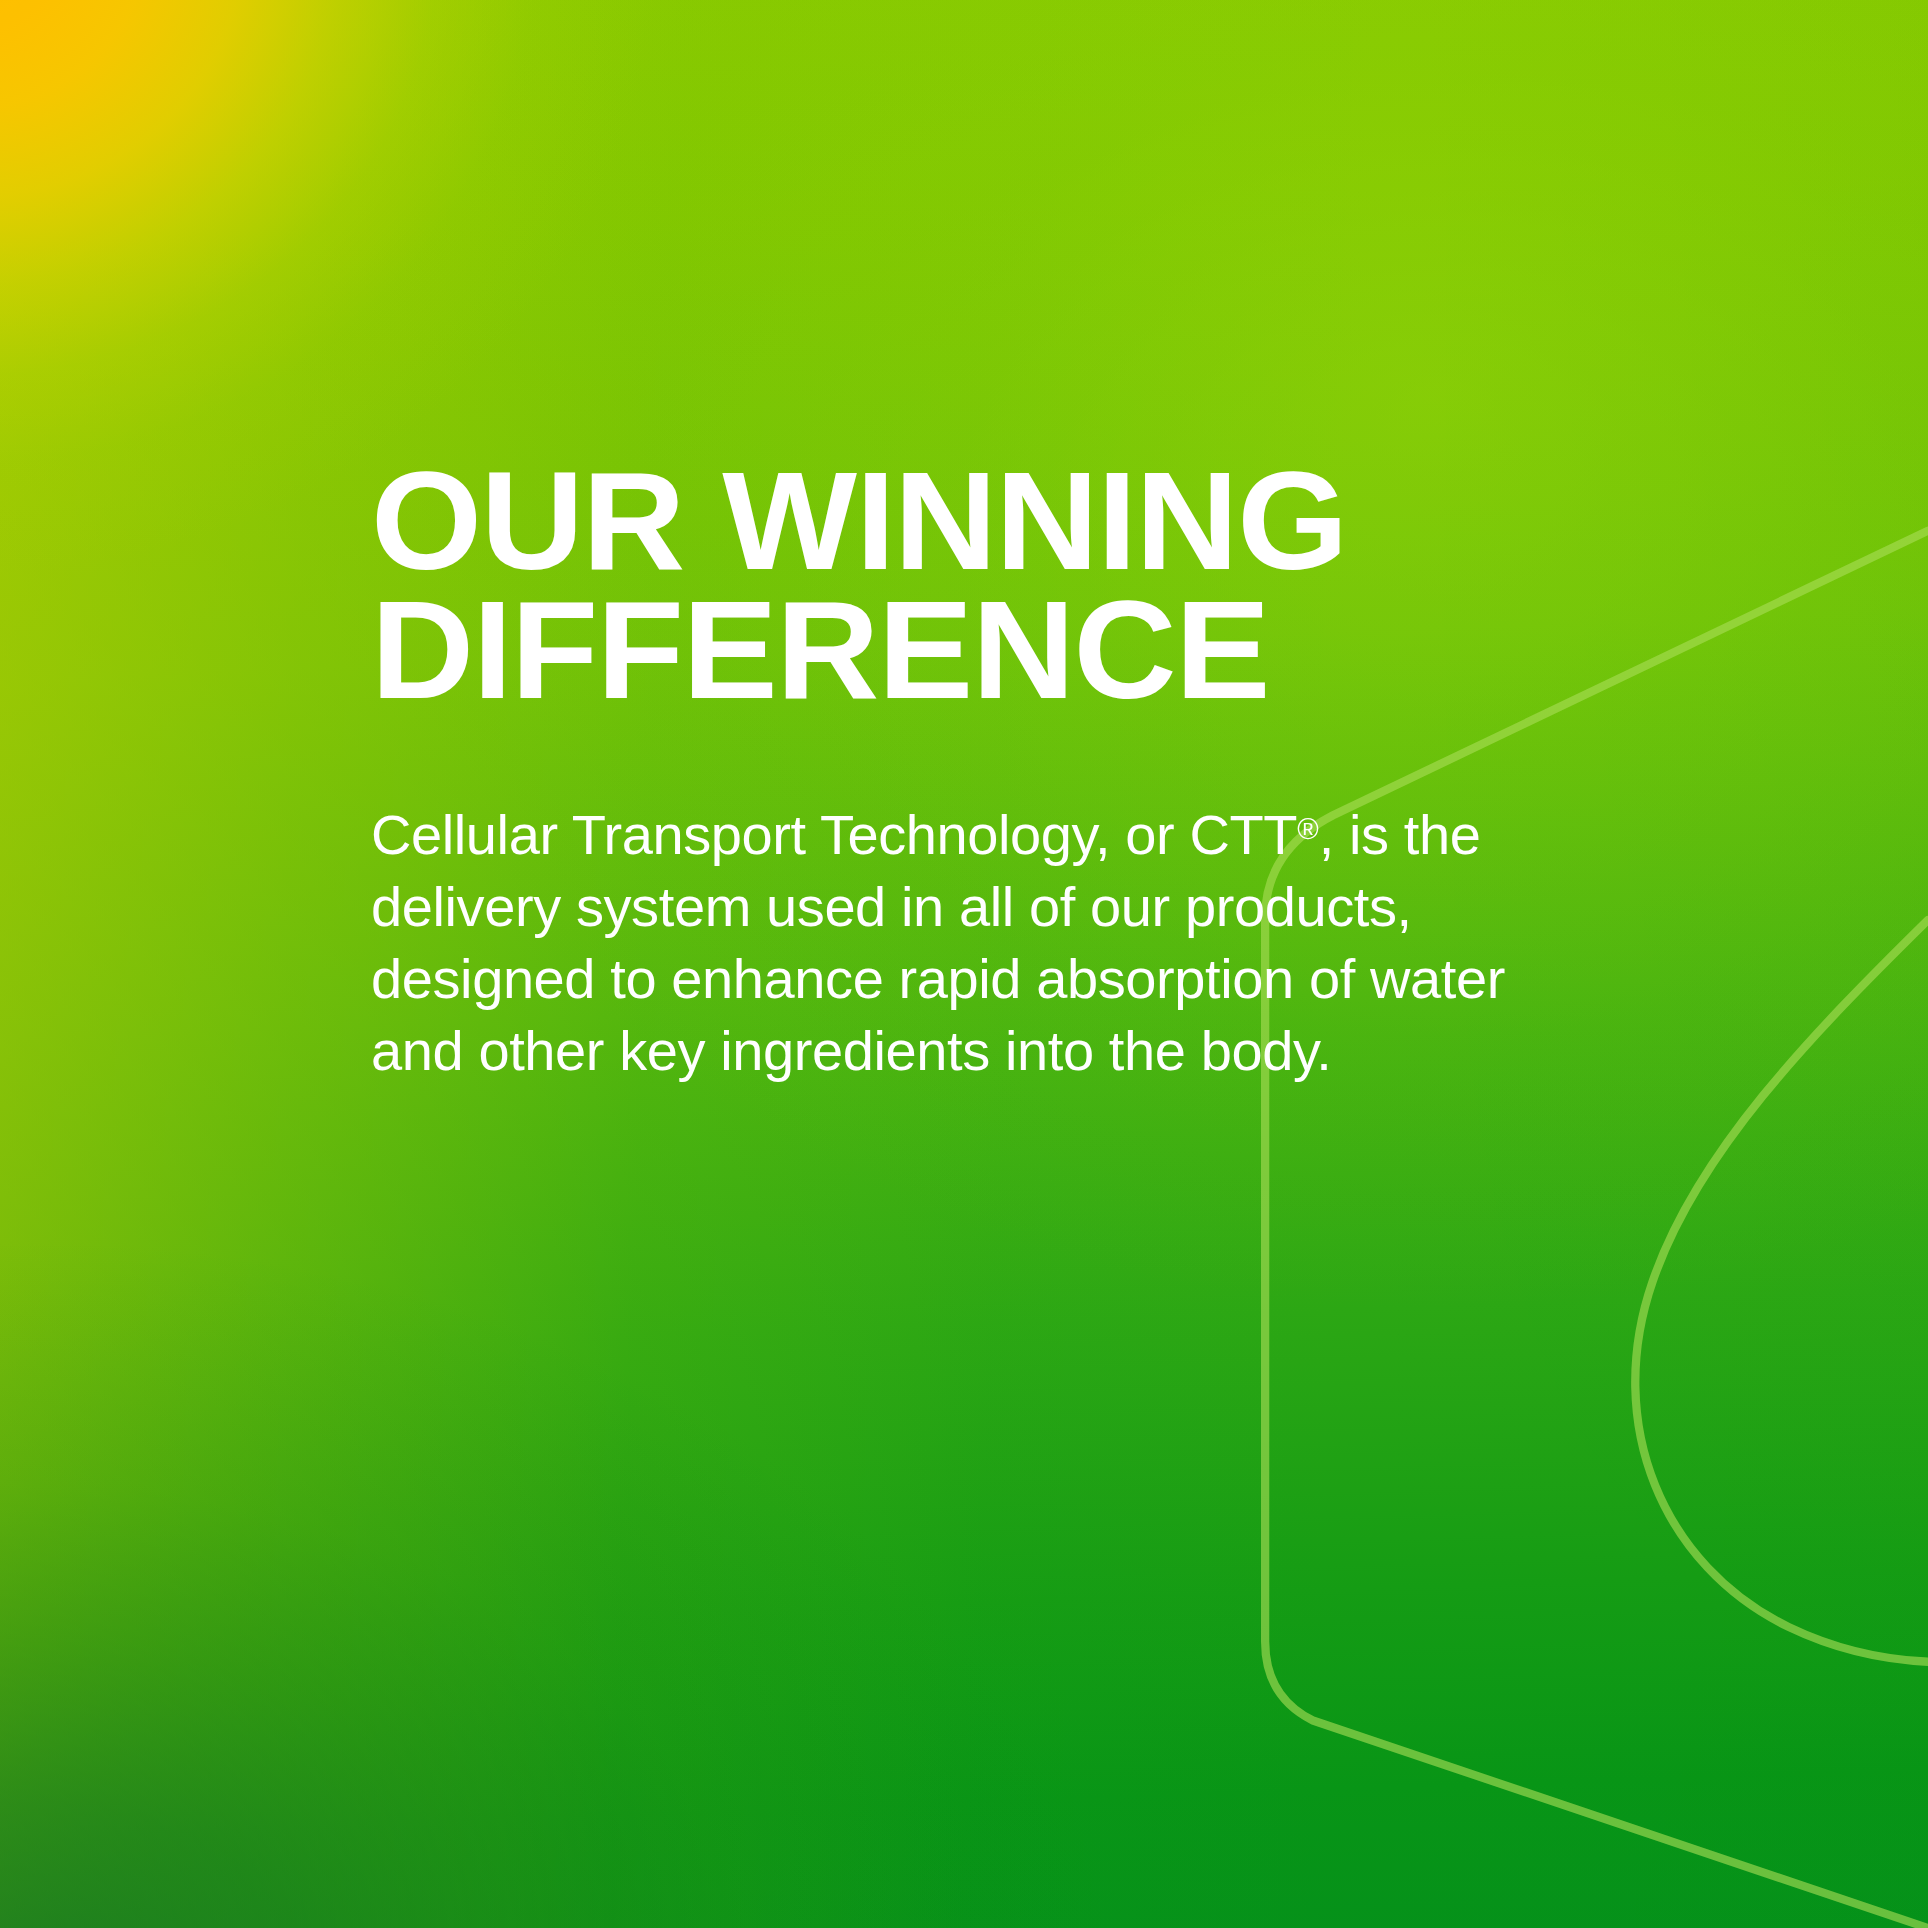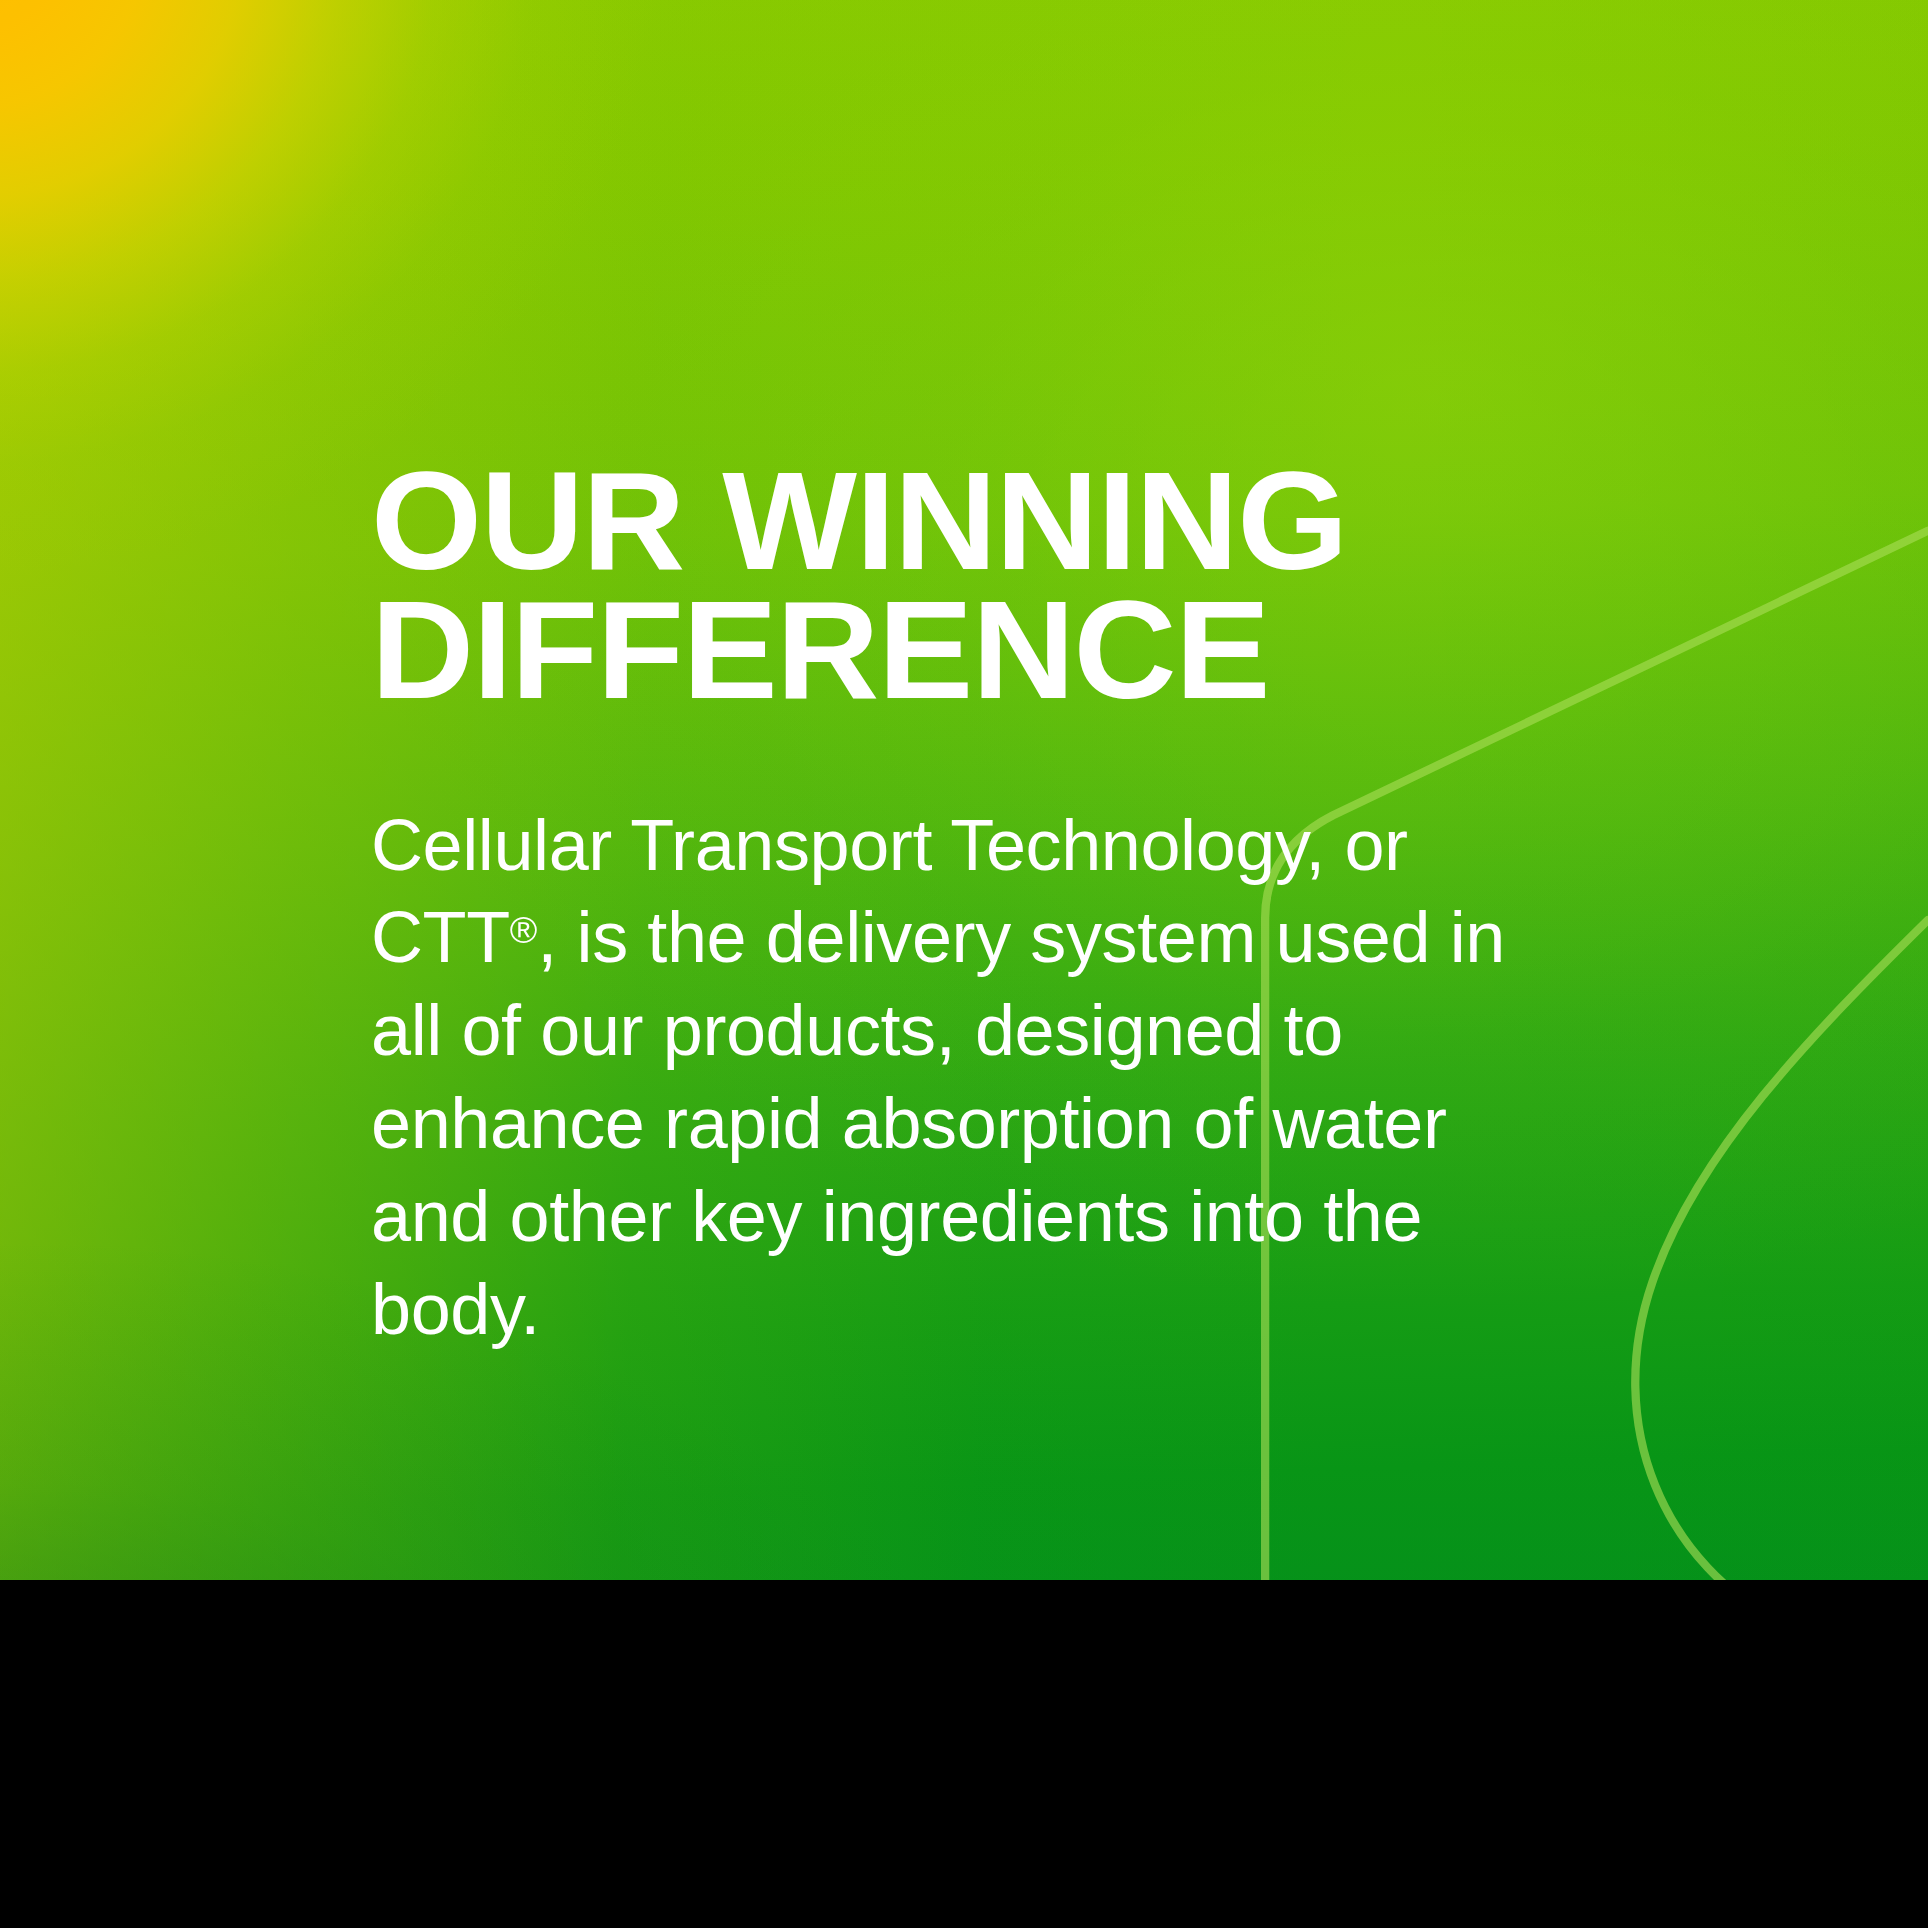--- a/index.html
+++ b/index.html
@@ -4,21 +4,21 @@
 <style>
   html, body {
     margin: 0;
     padding: 0;
     background: #000;
   }
 
   #canvas {
     position: relative;
     width: 1928px;
-    height: 1580px;
+    height: 1928px;
     overflow: hidden;
     font-family: "Liberation Sans", sans-serif;
     isolation: isolate;
   }
 
   
   .bg-layer {
     position: absolute;
     inset: 0;
   }
@@ -109,21 +109,21 @@
     transform: scaleX(1.02);
     transform-origin: left top;
   }
 
   #body-copy {
     margin: 0;
     padding-top: 84px;
     color: #ffffff;
     font-family: "Liberation Sans", sans-serif;
     font-weight: 400;
-    font-size: 72px;
+    font-size: 56px;
     line-height: 1.29;
     letter-spacing: -0.4px;
     max-width: 1185px;
   }
 
   #body-copy .reg {
     font-size: 0.52em;
     vertical-align: 0.52em;
     letter-spacing: 0;
   }

